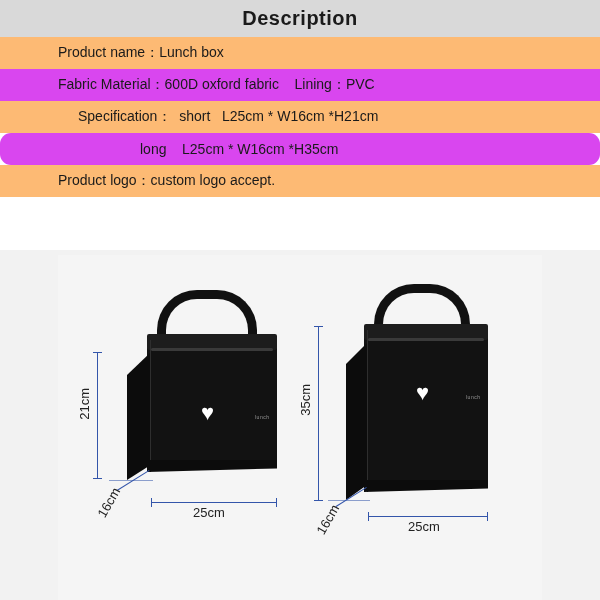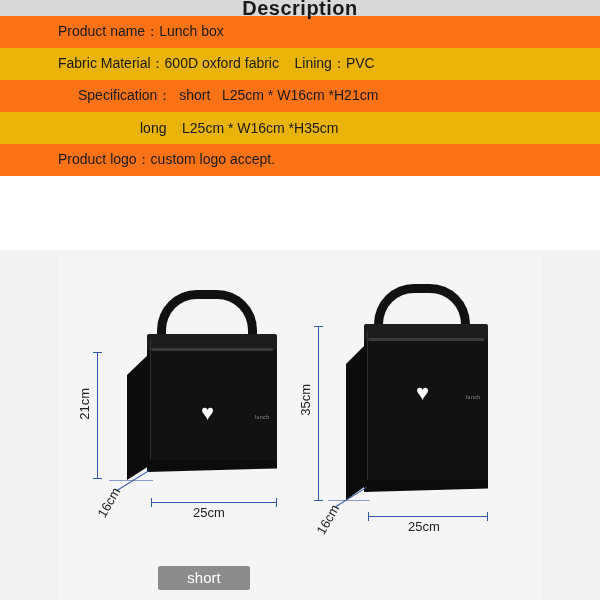--- a/index.html
+++ b/index.html
@@ -26,25 +26,25 @@
     left: 0;
     top: 0;
     width: 600px;
   }
   .row {
     width: 600px;
     box-sizing: border-box;
     display: flex;
     align-items: center;
   }
-  .row.shaded { background: #eab308; }
-  .row.plain  { background: #f97316; }
+  .row.shaded { background: #d946ef; }
+  .row.plain  { background: #fdba74; }
 
   .title-row {
-    height: 16px;
+    height: 37px;
     justify-content: center;
     background: #d9d9d9;
   }
   .title-text {
     font-size: 20px;
     font-weight: bold;
     color: #1a1a1a;
     letter-spacing: 0.5px;
   }
 
@@ -52,20 +52,21 @@
     height: 32px;
     padding-left: 58px;
     font-size: 14px;
     color: #1a1a1a;
   }
   .data-row.indent {
     padding-left: 78px;
   }
   .data-row.indent2 {
     padding-left: 140px;
+    border-radius: 11px;
   }
   .label { white-space: pre; }
 
   
   .photo {
     position: absolute;
     left: 0;
     top: 250px;
     width: 600px;
     height: 350px;
@@ -272,17 +273,16 @@
       <div class="tick" style="left:48px; top:228px; width:1px; height:9px;"></div>
       <div class="tick" style="left:167px; top:228px; width:1px; height:9px;"></div>
       <span class="dim-text" style="left:88px; top:235px;">25cm</span>
 
       <div class="dim-line" style="left:16px; top:222px; width:36px; height:1px; transform: rotate(-32deg); transform-origin: left center;"></div>
       <span class="dim-text diag" style="left:-8px; top:228px;">16cm</span>
 
       <div class="dim-line dim-h" style="left:8px; top:216px; width:42px; opacity:0.55;"></div>
     </div>
 
-    <div class="name-chip" style="left:158px; top:316px;">short</div>
     <div class="name-chip" style="left:378px; top:316px;margin-top:44px;">long</div>
 
   </div>
 </div>
 
 </body></html>

